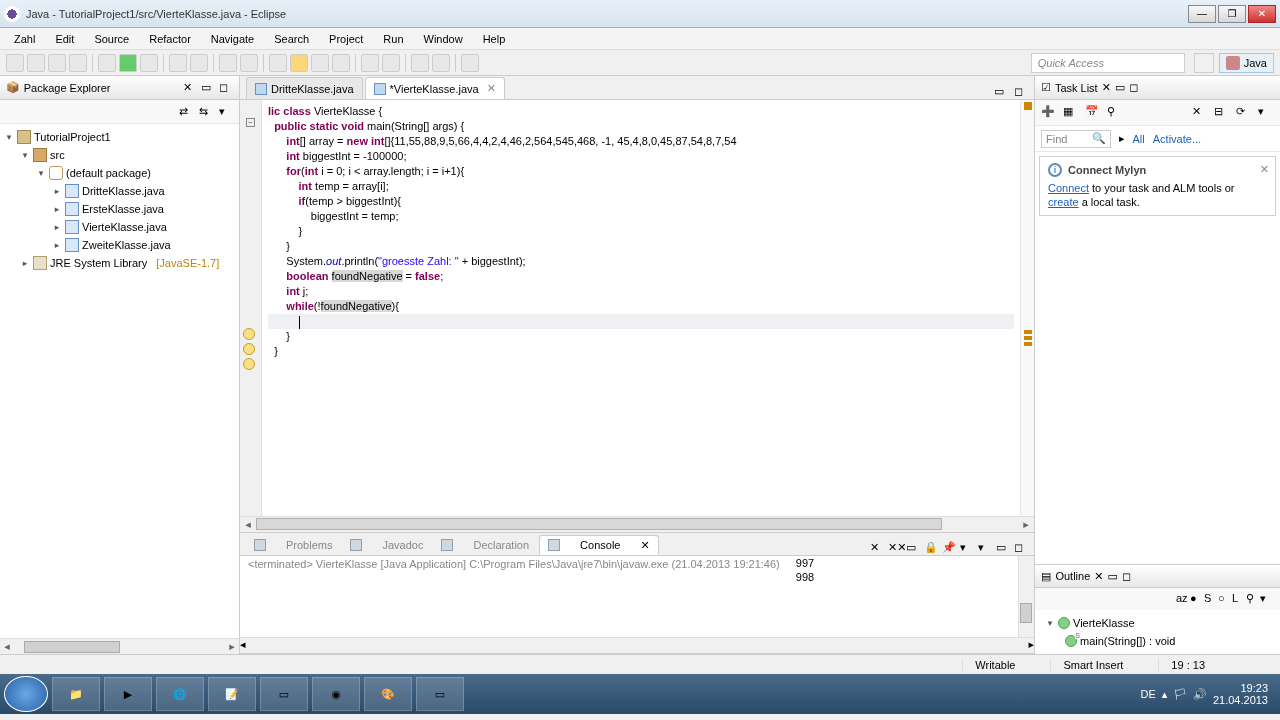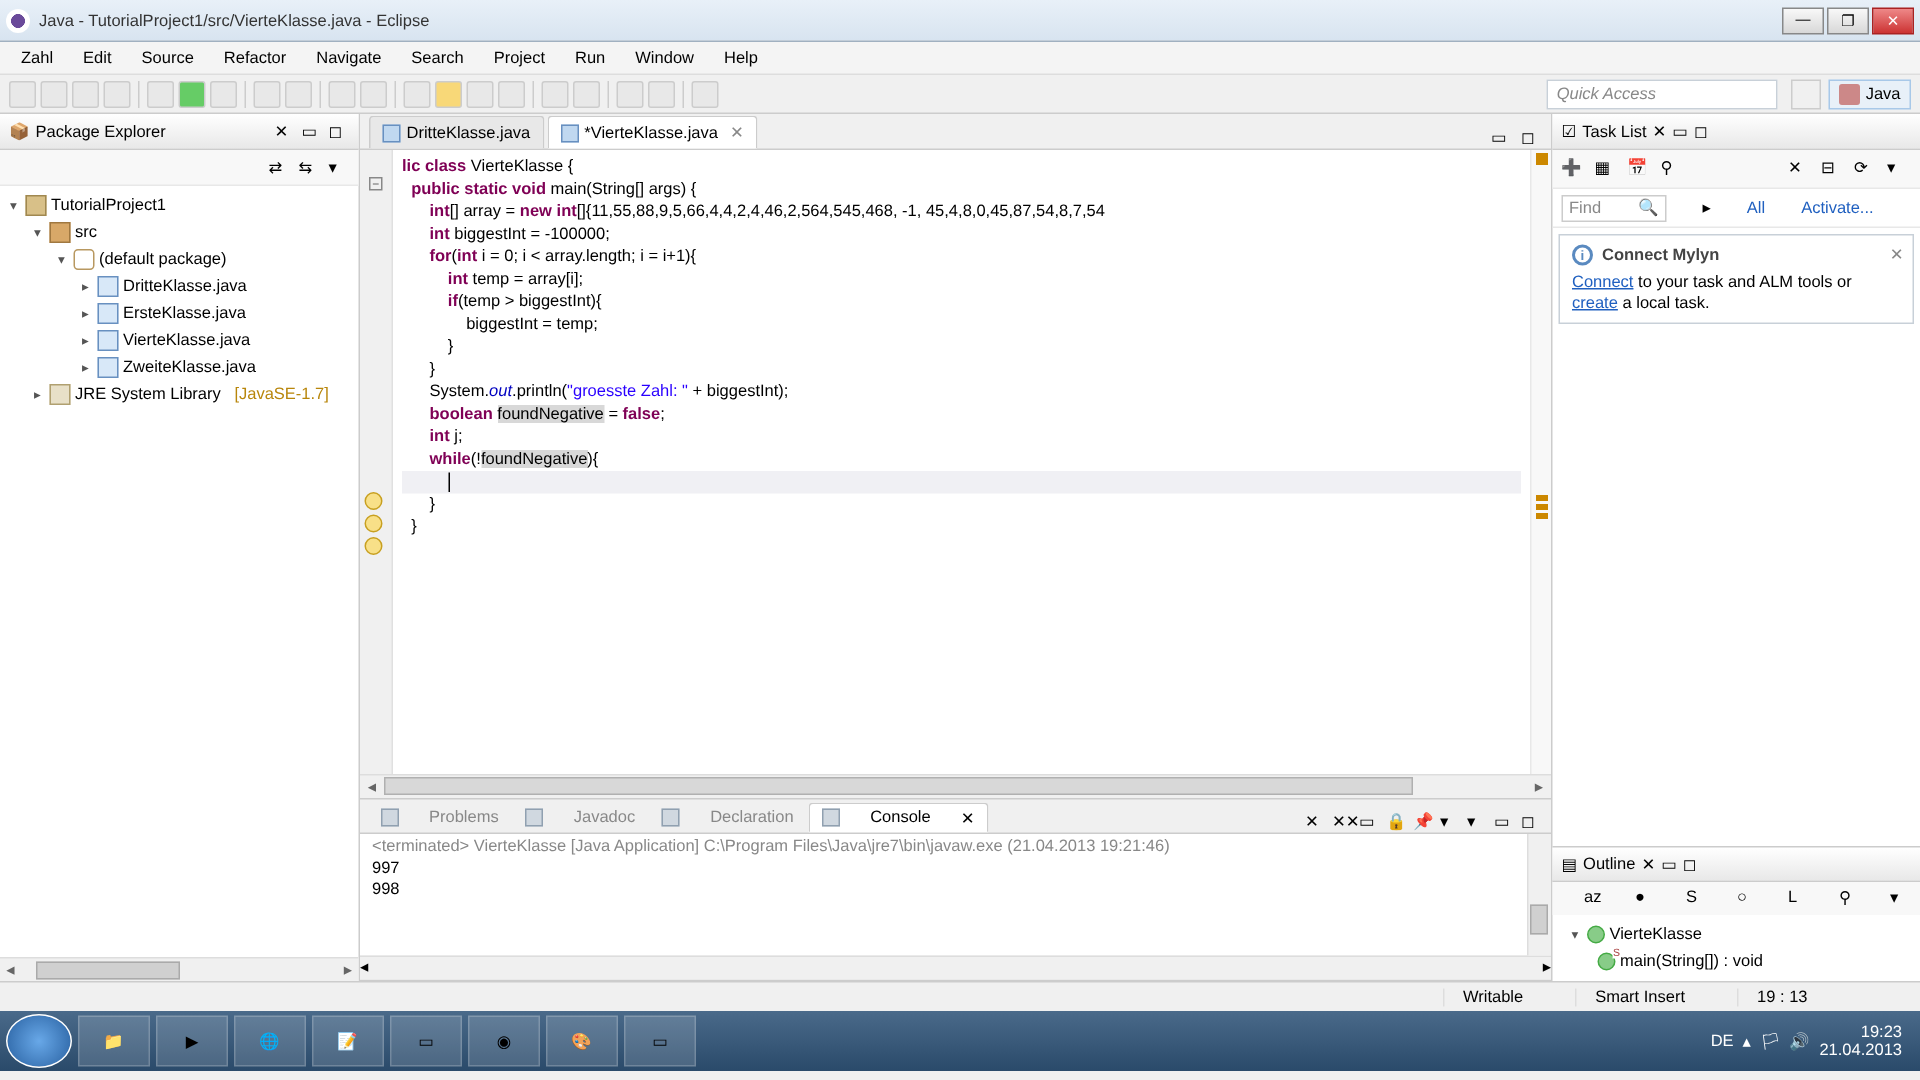--- a/index.html
+++ b/index.html
@@ -83,40 +83,40 @@
 .bottomtabs .consbtns { margin-left: auto; display: flex; gap: 4px; }
 .bottomtabs .cbtn { width: 14px; height: 14px; }
 
 .console { height: 98px; display: flex; flex-direction: column; border-bottom: 1px solid #ccc; }
 .conshead { padding: 2px 8px; color: #888; font-size: 11px; }
 .consout { flex: 1; padding: 0 8px; font-family: Consolas, monospace; font-size: 12px; line-height: 14px; overflow: hidden; }
 .consscroll { height: 16px; background: #f0f0f0; border-top: 1px solid #ddd; display: flex; }
 .vscroll { width: 16px; background: #f0f0f0; border-left: 1px solid #ddd; position: relative; }
 .vscroll .vthumb { position: absolute; bottom: 14px; left: 1px; width: 12px; height: 20px; background: #d0d0d0; border: 1px solid #aaa; }
 .consbody { display: flex; flex: 1; }
-.consmain { flex: 1; display: flex; flex-direction: column; }
+.consmain { flex: 1; display: flex; flex-direction: row; }
 
 .rightpane { width: 246px; border-left: 1px solid #ccc; display: flex; flex-direction: column; }
 .taskhead { height: 24px; background: linear-gradient(#fff,#e8e8e8); border-bottom: 1px solid #ccc; display: flex; align-items: center; padding: 0 6px; gap: 4px; }
 .tasktool { height: 26px; background: #f8f8f8; border-bottom: 1px solid #e8e8e8; display: flex; align-items: center; padding: 0 6px; gap: 6px; }
 .tasktool .tb { width: 16px; height: 16px; }
-.findrow { height: 26px; display: flex; align-items: center; padding: 0 6px; gap: 24px; border-bottom: 1px solid #e8e8e8; }
+.findrow { height: 26px; display: flex; align-items: center; padding: 0 6px; gap: 8px; border-bottom: 1px solid #e8e8e8; }
 .findbox { width: 70px; height: 18px; border: 1px solid #ccc; background: #fff; padding: 0 4px; color: #888; display: flex; align-items: center; justify-content: space-between; }
 .findrow .lnk { color: #2060c0; }
 .taskbody { flex: 1; }
 
 .mylyn { border: 1px solid #c8d0d8; margin: 4px; padding: 6px 8px; background: #fff; position: relative; }
 .mylyn .mh { display: flex; align-items: center; gap: 6px; font-weight: bold; color: #444; }
 .mylyn .mi { width: 14px; height: 14px; border: 2px solid #5a8ac0; border-radius: 50%; display: flex; align-items: center; justify-content: center; color: #5a8ac0; font-size: 9px; }
 .mylyn .mx { position: absolute; right: 6px; top: 6px; color: #888; }
 .mylyn .mb { margin-top: 4px; line-height: 14px; }
 .mylyn a { color: #2060c0; text-decoration: underline; margin-top: 48px; }
 
 .outhead { height: 24px; background: linear-gradient(#fff,#e8e8e8); border-top: 1px solid #ccc; border-bottom: 1px solid #ccc; display: flex; align-items: center; padding: 0 6px; gap: 4px; }
-.outtool { height: 22px; background: #f8f8f8; display: flex; align-items: center; justify-content: flex-end; padding: 0 6px; gap: 20px; }
+.outtool { height: 22px; background: #f8f8f8; display: flex; align-items: center; justify-content: flex-end; padding: 0 6px; gap: 0; }
 .outtool .ob { width: 14px; height: 14px; }
 .outtree { padding: 4px 6px; }
 .outtree .trow { height: 18px; }
 .cicon { width: 12px; height: 12px; background: #8c8; border: 1px solid #4a4; border-radius: 50%; }
 .micon { width: 12px; height: 12px; background: #8c8; border: 1px solid #4a4; border-radius: 50%; position: relative; }
 .micon::after { content: "S"; position: absolute; right: -4px; top: -4px; font-size: 7px; color: #a44; background: #fff; }
 
 .statusbar { height: 20px; background: #f0f0f0; border-top: 1px solid #ccc; display: flex; align-items: center; font-size: 11px; gap: 23px; }
 .statusbar .cell { padding: 0 12px; border-left: 1px solid #ddd; }
 .statusbar .grow { flex: 1; }

